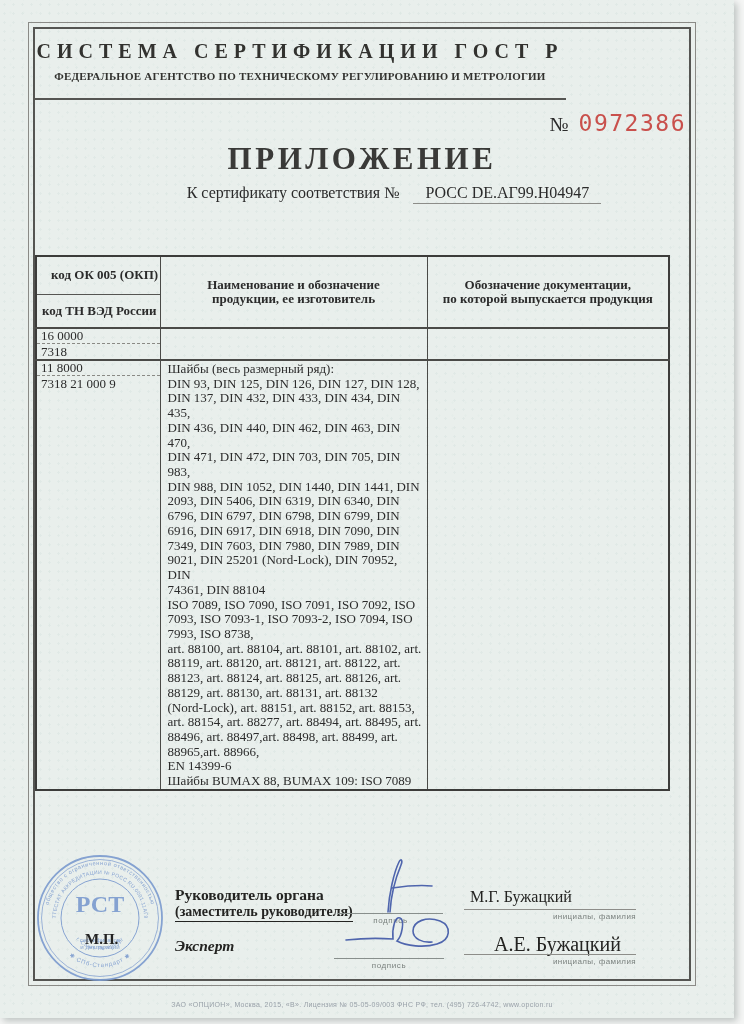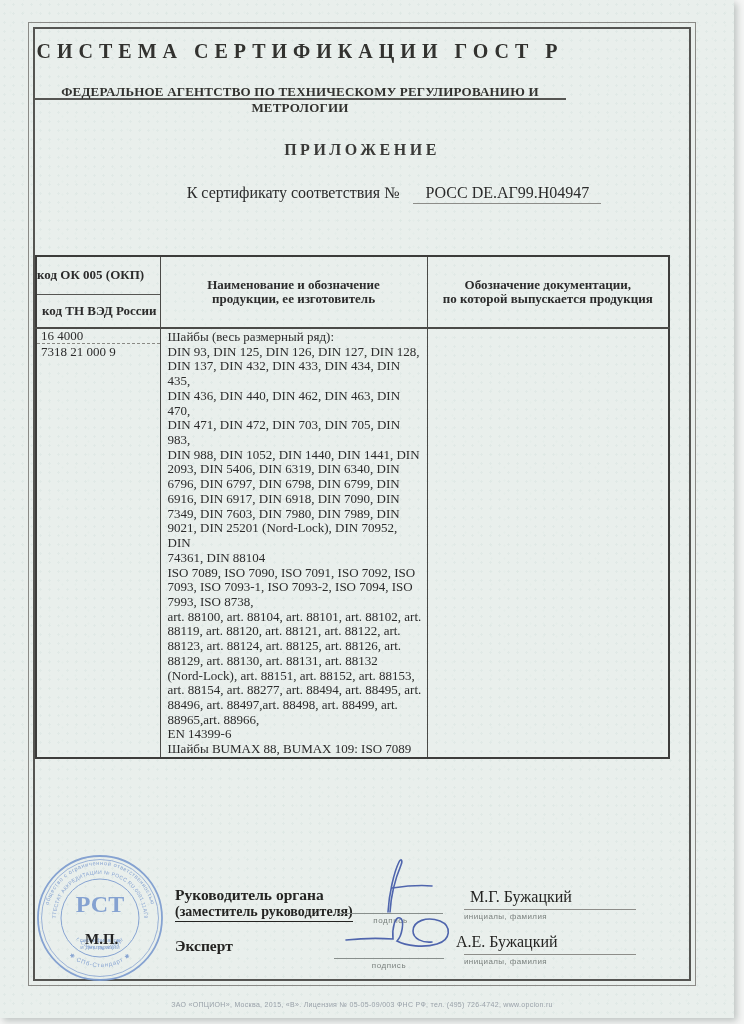--- a/index.html
+++ b/index.html
@@ -30,37 +30,37 @@
   
   .header-box {
     position: absolute; left: 34px; top: 28px; width: 532px; height: 72px;
     border-bottom: 2px solid #555552; text-align: center;
   }
   .system-title {
     padding-top: 12px; font-size: 20px; font-weight: bold; letter-spacing: 6px;
     color: #32322f; font-family: "Liberation Serif", serif;
   }
   .agency-line {
-    margin-top: 21px; font-size: 13px; font-weight: bold; letter-spacing: 0.2px;
+    margin-top: 7px; font-size: 11px; font-weight: bold; letter-spacing: 0.2px;
     color: #32322f;
     text-align: center;
   }
 
   .blank-number {
     position: absolute; right: 48px; top: 110px; white-space: nowrap;
   }
   .blank-number .no-sign { font-size: 20px; color: #2b2b2b; font-family: "Liberation Serif", serif; }
   .blank-number .no-value {
     font-size: 23px; color: #c9504c; font-family: "DejaVu Sans Mono", monospace;
     letter-spacing: 1.5px; margin-left: 6px;
   }
 
   .appendix-title {
     position: absolute; left: 28px; width: 668px; top: 141px; text-align: center;
-    font-size: 16px; font-weight: bold; letter-spacing: 3.5px; color: #3a3a38;
+    font-size: 31px; font-weight: bold; letter-spacing: 3.5px; color: #3a3a38;
   }
   .cert-line {
     position: absolute; left: 28px; width: 732px; top: 184px; text-align: center;
     font-size: 16px; color: #2b2b2b;
   }
   .cert-line .cert-number {
     display: inline-block; margin-left: 10px; padding: 0 12px 1px 12px;
     border-bottom: 1px solid #8d8d89;
   }
   .purpose-text {
@@ -76,57 +76,57 @@
     border: 2px solid #3c3c3a;
   }
   table.doc-table td {
     border: 1.5px solid #4a4a47; vertical-align: top;
     font-size: 13px; color: #2b2b2b;
   }
   tr.thead { height: 70px; }
   tr.thead td { border-bottom-width: 2.5px; vertical-align: middle; }
   td.c1h { padding: 0; height: 70px; }
   .c1wrap { display: flex; flex-direction: column; height: 70px; }
-  .c1top { flex: 1.15; display: flex; align-items: center; padding-left: 0;
+  .c1top { flex: 1.15; display: flex; align-items: center; padding-left: 14px;
            border-bottom: 1px solid #55555; border-bottom: 1px solid #555552; font-weight: bold; }
   .c1bot { flex: 1; display: flex; align-items: center; padding-left: 5px; font-weight: bold; }
   td.ch { text-align: center; font-weight: bold; white-space: pre-line; line-height: 14px; }
   tr.row1 { height: 27px; }
   tr.row1 td { border-bottom-width: 2.5px; }
   td.codecell { padding: 0; }
   .okp { padding: 1px 0 1px 4px; border-bottom: 1px dashed #8a8a85; line-height: 12px; }
   .tnved { padding: 2px 0 1px 4px; line-height: 12px; }
   tr.row2 { height: 368px; }
   td.content {
     white-space: pre-line; padding: 1px 4px 0 7px;
     font-size: 13.2px; line-height: 14.72px; vertical-align: top;
   }
 
   
   .mp-label { position: absolute; left: 85px; top: 899px; font-size: 15px; font-weight: bold; color: #232323; z-index: 3; margin-top: 32px; }
   .role-1a { position: absolute; left: 175px; top: 886px; font-size: 15.5px; font-weight: bold; color: #242422; }
   .role-1b { position: absolute; left: 175px; top: 904px; font-size: 14px; font-weight: bold; color: #242422;
              border-bottom: 1.5px solid #242422; padding-bottom: 1px; }
-  .role-2  { position: absolute; left: 175px; top: 937px; font-size: 15.5px; font-weight: bold; color: #242422; }
+  .role-2  { position: absolute; left: 175px; top: 937px; font-size: 15.5px; font-weight: bold; color: #242422; font-style: italic; }
 
   .sigline { position: absolute; border-top: 1px solid #888f8c; }
   .sigline-1 { left: 338px; top: 913px; width: 105px; }
   .sigline-2 { left: 334px; top: 958px; width: 110px; }
   .sigcap { position: absolute; font-size: 8px; color: #7a817e; letter-spacing: 0.6px;
             text-align: center; font-family: "Liberation Sans", sans-serif; }
   .sigcap-1 { left: 338px; top: 916px; width: 105px; }
   .sigcap-2 { left: 334px; top: 961px; width: 110px; }
 
   .name-1 { position: absolute; left: 470px; top: 888px; font-size: 16px; color: #232321; }
-  .name-2 { position: absolute; left: 456px; top: 933px; font-size: 16px; color: #232321; }
+  .name-2 { position: absolute; left: 494px; top: 933px; font-size: 20px; color: #232321; }
   .nameline { position: absolute; border-top: 1px solid #8d8d89; }
   .nameline-1 { left: 464px; top: 909px; width: 172px; }
   .nameline-2 { left: 464px; top: 954px; width: 172px; }
   .namecap { position: absolute; font-size: 8px; color: #7a817e; letter-spacing: 0.4px;
-             text-align: left; font-family: "Liberation Sans", sans-serif; }
+             text-align: right; font-family: "Liberation Sans", sans-serif; }
   .namecap-1 { left: 464px; top: 912px; width: 172px; }
   .namecap-2 { left: 464px; top: 957px; width: 172px; }
 
   .stamp-svg { position: absolute; left: 30px; top: 848px; width: 140px; height: 140px; z-index: 2; opacity: 0.92; }
   .sig-svg { position: absolute; left: 330px; top: 850px; width: 140px; height: 120px; z-index: 2; }
 
   .print-line {
     position: absolute; left: 28px; width: 668px; top: 1001px; text-align: center;
     font-size: 7px; color: #99a1a9; letter-spacing: 0.3px;
     font-family: "Liberation Sans", sans-serif;
@@ -139,20 +139,24 @@
 
   <div class="frame-outer">
     <div class="frame-inner"></div>
   </div>
 
   <div class="header-box">
     <div class="system-title">СИСТЕМА СЕРТИФИКАЦИИ ГОСТ Р</div>
     <div class="agency-line">ФЕДЕРАЛЬНОЕ АГЕНТСТВО ПО ТЕХНИЧЕСКОМУ РЕГУЛИРОВАНИЮ И МЕТРОЛОГИИ</div>
   </div>
 
+  <div class="blank-number">
+    <span class="no-sign">№</span>
+    <span class="no-value">0972386</span>
+  </div>
 
   <div class="appendix-title">ПРИЛОЖЕНИЕ</div>
 
   <div class="cert-line">
     <span>К сертификату соответствия №</span>
     <span class="cert-number">РОСС DE.АГ99.Н04947</span>
   </div>
 
 
   <table class="doc-table">
@@ -167,23 +171,31 @@
         <div class="c1wrap">
           <div class="c1top">код ОК 005 (ОКП)</div>
           <div class="c1bot">код ТН ВЭД России</div>
         </div>
       </td>
       <td class="ch">Наименование и обозначение
 продукции, ее изготовитель</td>
       <td class="ch">Обозначение документации,
 по которой выпускается продукция</td>
     </tr>
+    <tr class="row1">
+      <td class="codecell">
+        <div class="okp">16 0000</div>
+        <div class="tnved">7318</div>
+      </td>
+      <td></td>
+      <td></td>
+    </tr>
     <tr class="row2">
       <td class="codecell">
-        <div class="okp">16 4000</div>
+        <div class="okp">11 8000</div>
         <div class="tnved">7318 21 000 9</div>
       </td>
       <td class="content">Шайбы (весь размерный ряд):
 DIN 93, DIN 125, DIN 126, DIN 127, DIN 128,
 DIN 137, DIN 432, DIN 433, DIN 434, DIN 435,
 DIN 436, DIN 440, DIN 462, DIN 463, DIN 470,
 DIN 471, DIN 472, DIN 703, DIN 705, DIN 983,
 DIN 988, DIN 1052, DIN 1440, DIN 1441, DIN
 2093, DIN 5406, DIN 6319, DIN 6340, DIN
 6796, DIN 6797, DIN 6798, DIN 6799, DIN

